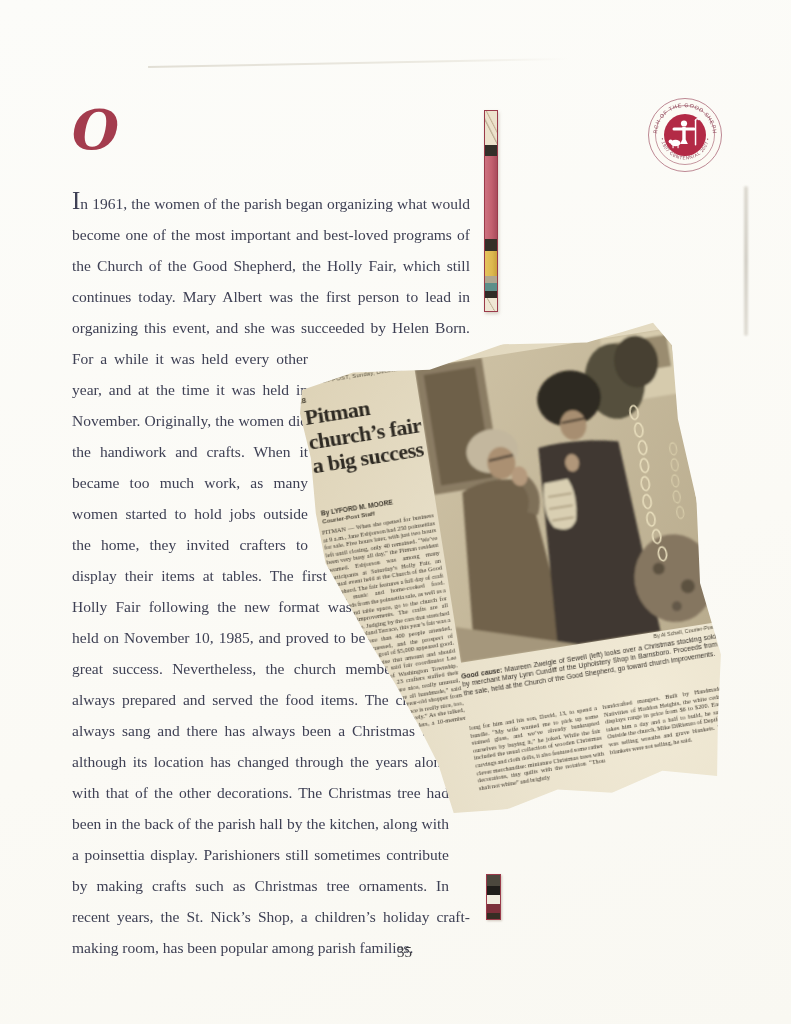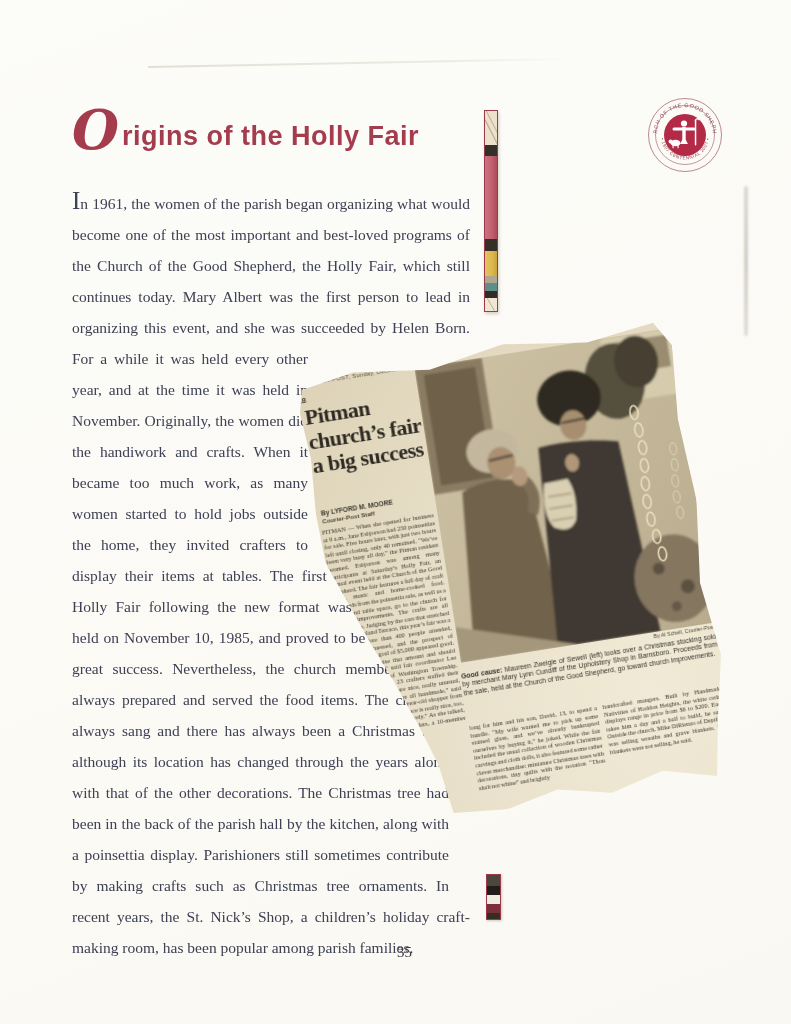--- a/index.html
+++ b/index.html
@@ -98,21 +98,20 @@
 <body>
 
 <div class="scan">
 
   <div class="page-crease"></div>
   <div class="page-edge-right"></div>
 
   <header class="title-row">
     <span class="ornate-o">O</span>
     <svg width="0" height="0"></svg>
-    <h1 class="title-text">rigins of the Holly Fair</h1>
   </header>
 
   <svg class="seal" width="78" height="78" viewBox="0 0 78 78">
     <circle cx="39" cy="39" r="36.5" fill="#fcfbf5" stroke="#b57a88" stroke-width="0.9"></circle>
     <circle cx="39" cy="39" r="29.5" fill="none" stroke="#ad6b7a" stroke-width="0.7"></circle>
     <path id="sealTop" d="M 11 39 A 28 28 0 1 1 67 39" fill="none"></path>
     <path id="sealBot" d="M 14.5 39 A 24.5 24.5 0 0 0 63.5 39" fill="none"></path>
     <text font-family="Liberation Sans, sans-serif" font-size="5.4" letter-spacing="0.7" fill="#8c4356">
       <textPath href="#sealTop" startOffset="50%" text-anchor="middle">CHURCH OF THE GOOD SHEPHERD</textPath>
     </text>

